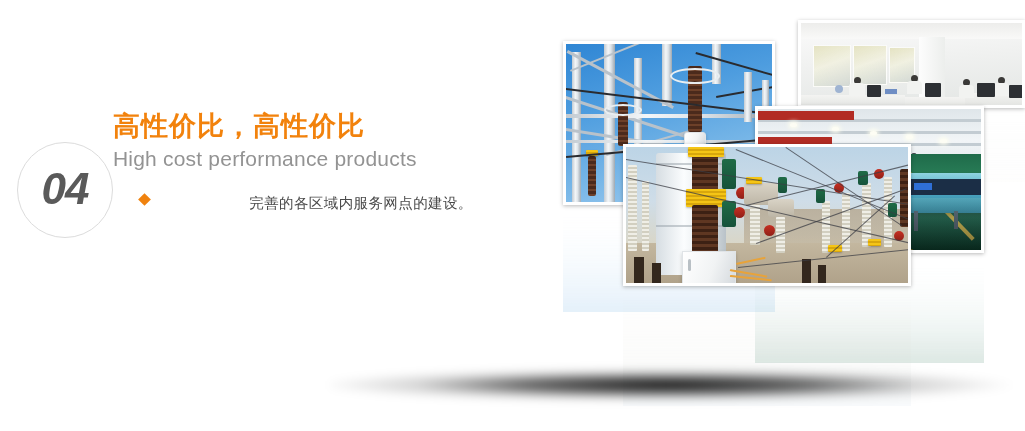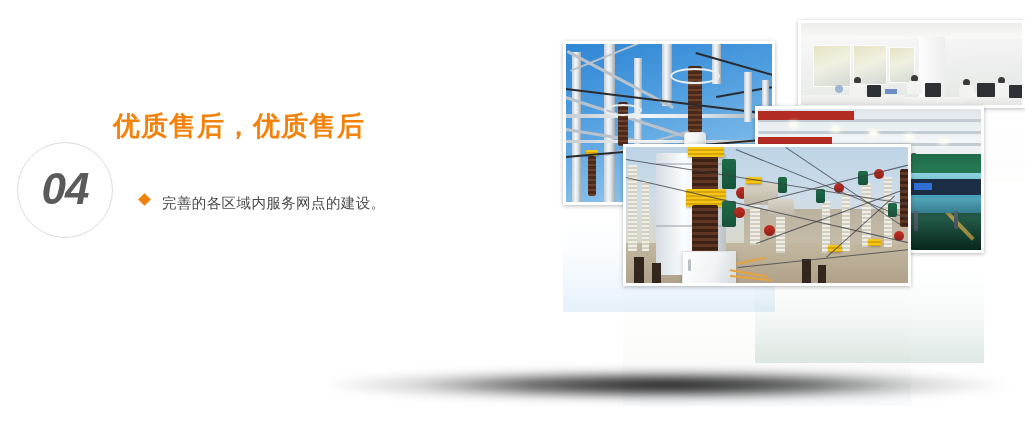--- a/index.html
+++ b/index.html
@@ -73,21 +73,21 @@
     position: absolute;
     left: 140px;
     top: 189px;
     width: 420px;
   }
   .bullet-row {
     position: relative;
     padding-left: 22px;
     margin-bottom: 14px;
   }
-  .bullet-row:last-child { margin-bottom: 0; }
+  .bullet-row:last-child { margin-bottom: 0; text-align: center; }
 
   .diamond {
     position: absolute;
     left: 0;
     top: 6px;
     width: 9px;
     height: 9px;
     background: #f0820e;
     transform: rotate(45deg);
   }
@@ -333,21 +333,22 @@
 </style>
 </head>
 <body>
 
 <div id="stage">
 
   <div class="badge">
     <span class="badge-num">04</span>
   </div>
 
-  <div class="title-cn">优质售后，优质售后</div>
+  <div class="title-cn">高性价比，高性价比</div>
+  <div class="title-en">High cost performance products</div>
 
   <div class="bullets">
     <div class="bullet-row">
       <span class="diamond"></span>
       <span class="bullet-text">完善的各区域内服务网点的建设。</span>
     </div>
   </div>
 
   <div class="collage">
 

